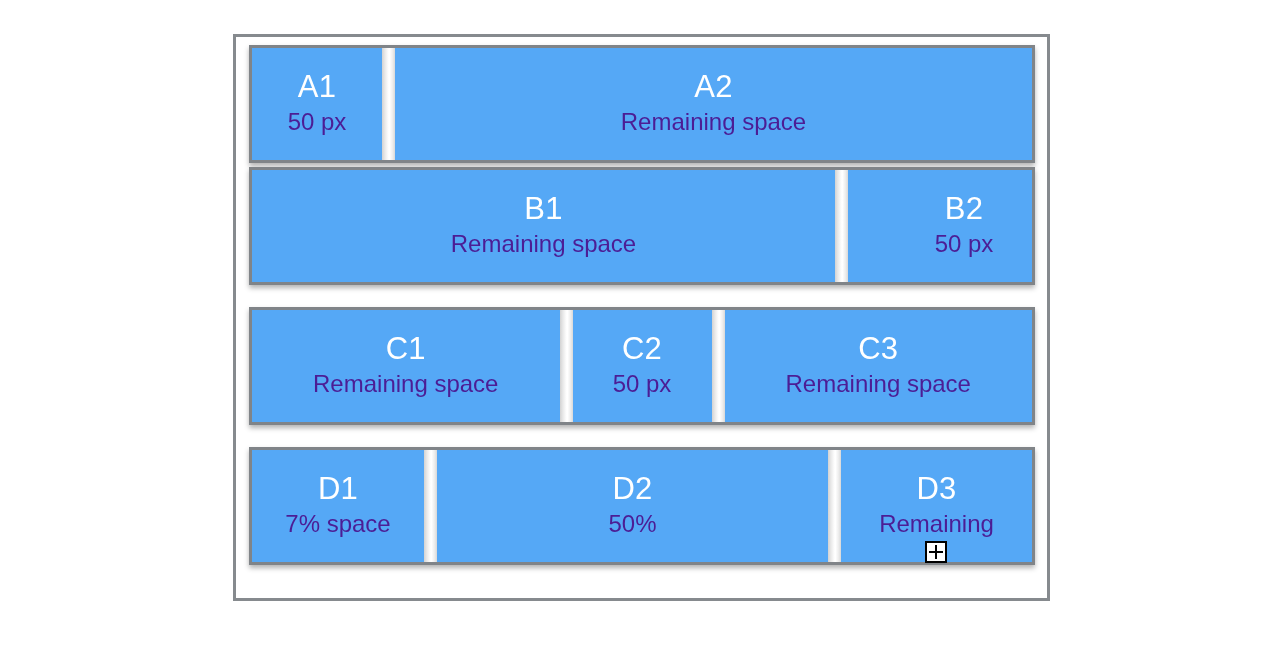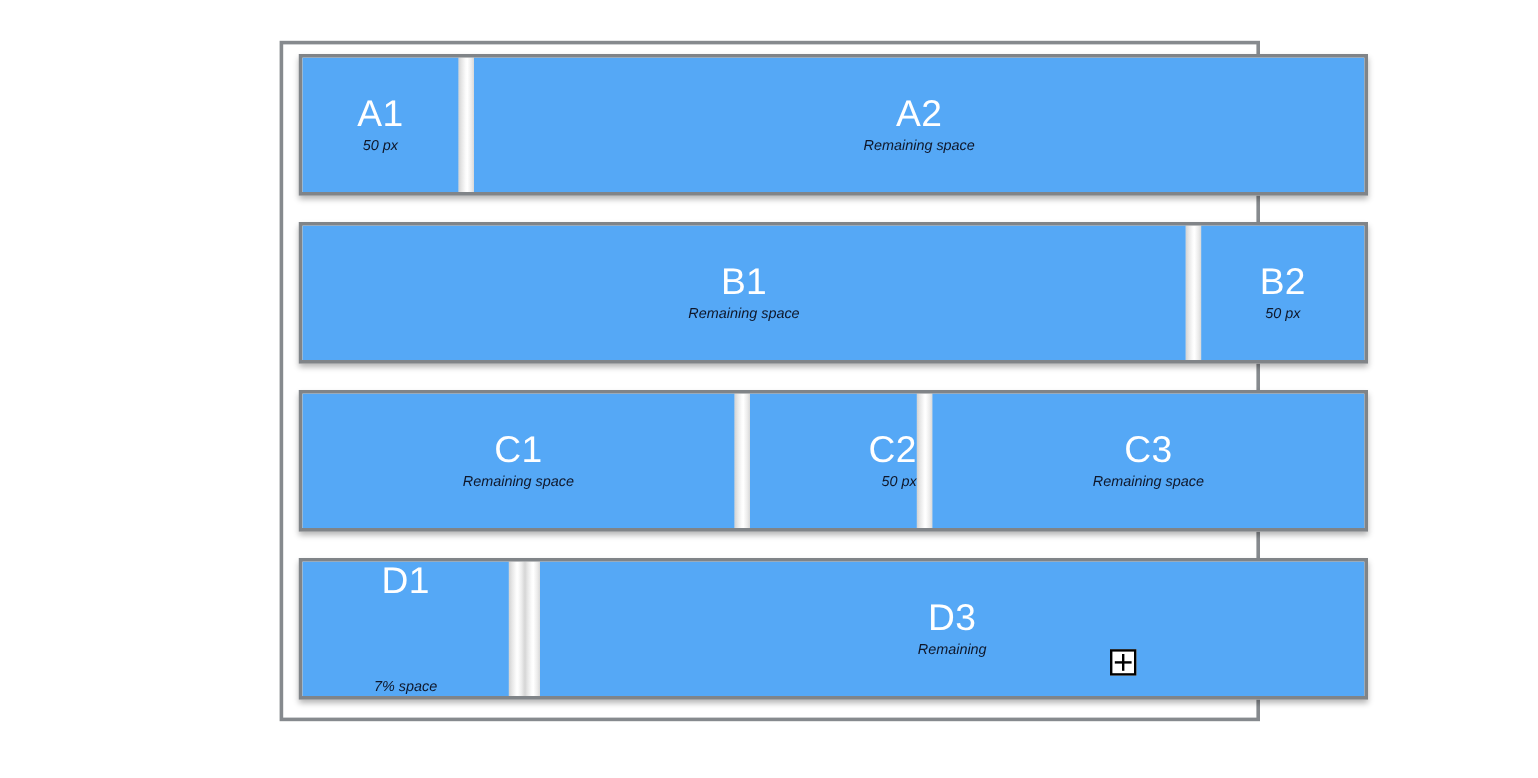--- a/index.html
+++ b/index.html
@@ -25,21 +25,21 @@
     height: 567px;
     box-sizing: border-box;
     border: 3px solid #868a8e;
     background: #ffffff;
   }
 
   #rows-container {
     position: absolute;
     left: 13px;
     top: 4px;
-    width: 891px;
+    width: 786px;
   }
 
   
   .split-row {
     position: relative;
     box-sizing: border-box;
     border: 3px solid #808488;
     background: #e9e9e9;
     display: flex;
     flex-direction: row;
@@ -62,65 +62,64 @@
   .panel-title {
     color: #ffffff;
     font-size: 31px;
     font-weight: 300;
     line-height: 1.05;
     letter-spacing: 0.3px;
     white-space: nowrap;
   }
 
   .panel-sub {
-    color: #0f172a;
-    font-size: 12px;
+    color: #4c1d95;
+    font-size: 24px;
     font-weight: 300;
     line-height: 1.25;
     margin-top: 3px;
     white-space: nowrap;
-    font-style: italic;
   }
 
   
   .splitter {
     flex: 0 0 auto;
     width: 13px;
     align-self: stretch;
     cursor: col-resize;
     background: linear-gradient(to right,
                 #d2d2d2 0%,
                 #e8e8e8 22%,
                 #fdfdfd 48%,
                 #ffffff 58%,
                 #ececec 82%,
                 #d8d8d8 100%);
   }
 
   
   #row-a { margin-top: 4px;  height: 118px; }
-  #row-b { margin-top: 22px; height: 118px; justify-content: space-between; }
+  #row-b { margin-top: 4px; height: 118px; justify-content: space-between; }
   #row-c { margin-top: 22px; height: 118px; }
   #row-d { margin-top: 22px; height: 118px; }
 
   
   #panel-a1 { flex: 0 0 130px; }
   #panel-a2 { flex: 1 1 auto; text-align: center; }
 
   
   #panel-b1 { flex: 1 1 auto; }
-  #panel-b2 { flex: 0 0 136px; }
+  #panel-b2 { flex: 0 0 136px; padding-left: 48px; }
 
   
   #panel-c1 { flex: 1 1 0; }
-  #panel-c2 { flex: 0 0 139px; align-items: flex-end; }
+  #panel-c2 { flex: 0 0 139px; }
   #panel-c3 { flex: 1 1 0; }
 
   
-  #panel-d1 { flex: 0 0 172px; justify-content: space-between; }
+  #panel-d1 { flex: 0 0 172px; }
   #panel-d2 { flex: 0 0 391px; }
   #panel-d3 { flex: 1 1 auto; text-align: center; }
 
   
   #cursor-crosshair {
     position: absolute;
     left: 925px;
     top: 541px;
     width: 22px;
     height: 22px;
@@ -188,20 +187,24 @@
         <div class="panel-sub">Remaining space</div>
       </div>
     </div>
 
     <div class="split-row" id="row-d">
       <div class="panel" id="panel-d1">
         <div class="panel-title">D1</div>
         <div class="panel-sub">7% space</div>
       </div>
       <div class="splitter"></div>
+      <div class="panel" id="panel-d2">
+        <div class="panel-title">D2</div>
+        <div class="panel-sub">50%</div>
+      </div>
       <div class="splitter"></div>
       <div class="panel" id="panel-d3">
         <div class="panel-title">D3</div>
         <div class="panel-sub">Remaining</div>
       </div>
     </div>
 
   </div>
 </div>
 

